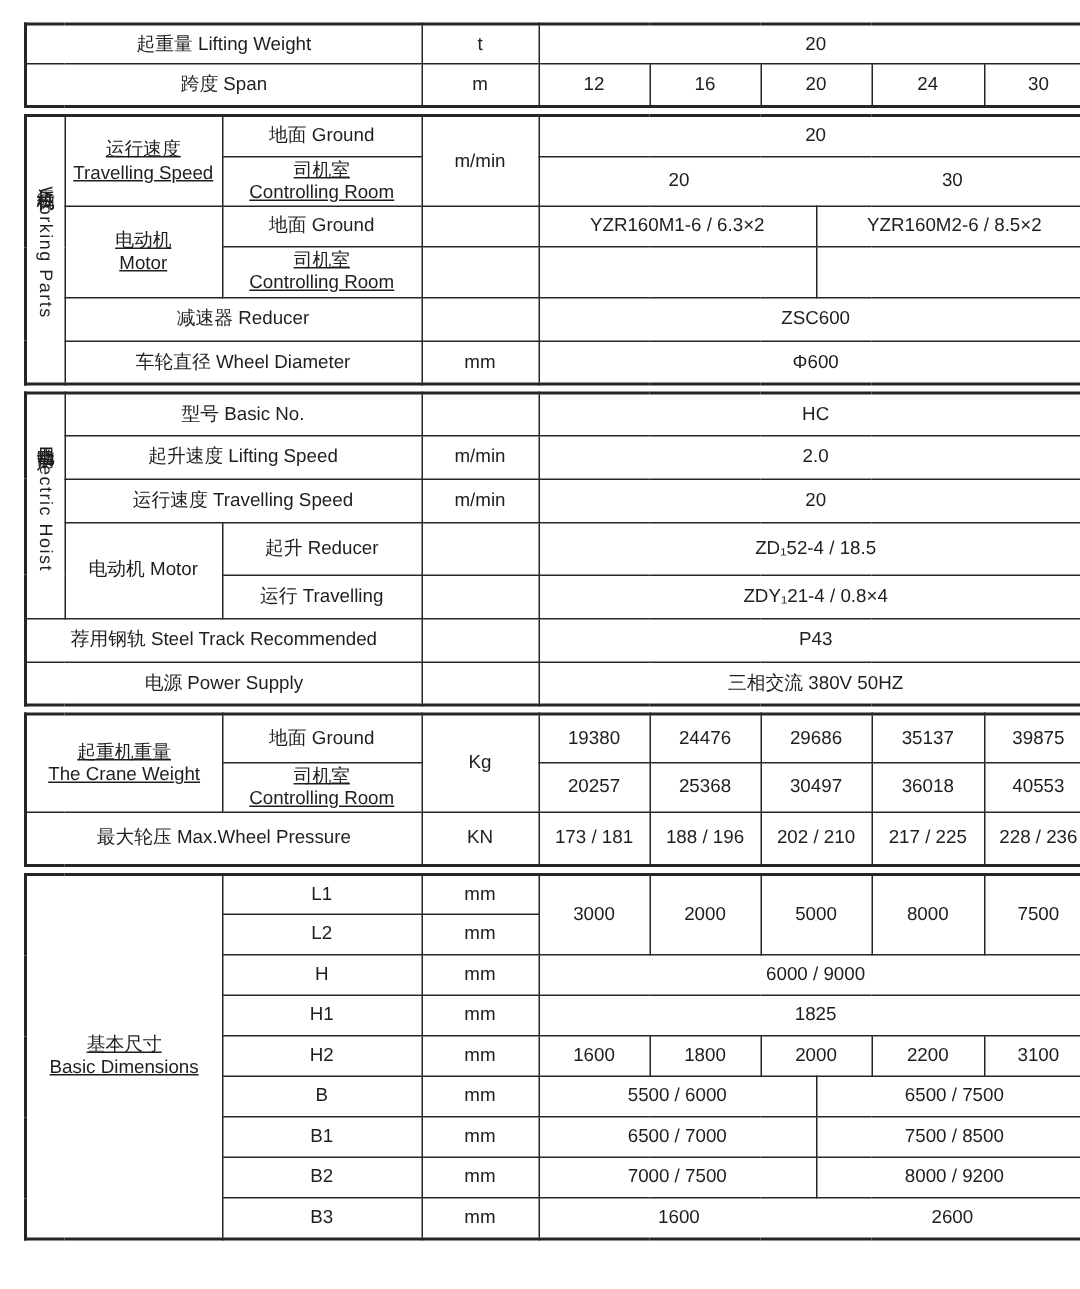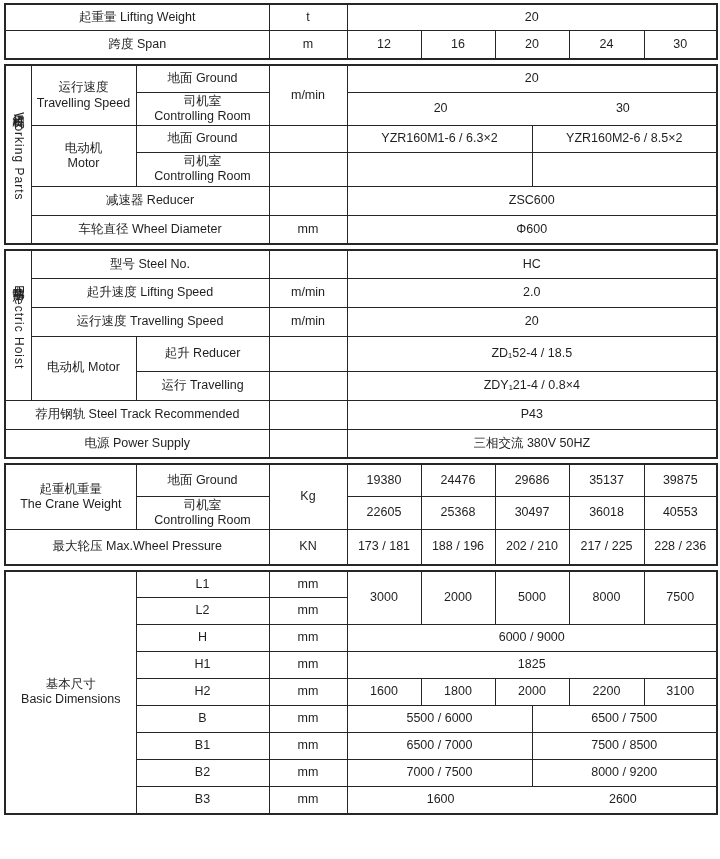--- a/index.html
+++ b/index.html
@@ -2,21 +2,21 @@
 <html><head>
 <meta charset="utf-8">
 <style>
   html,body{margin:0;padding:0;background:#ffffff;}
   body{
     width:720px;height:859px;
     font-family:"Liberation Sans","DejaVu Sans",sans-serif;
     color:#1f1f1f;
     -webkit-font-smoothing:antialiased;
   }
-  .wrap{padding:3px 4px 0 4px;}
+  .wrap{padding:3px 4px 0 16px;margin-top:12px;}
   table.spec{
     border-collapse:collapse;
     table-layout:fixed;
     width:712px;
     margin:0 0 4px 0;
     border:2px solid #262626;
   }
   table.spec td{
     border:1.5px solid #262626;
     text-align:center;
@@ -29,21 +29,21 @@
   }
   td.side{padding:0;}
   td.side .vtxt{
     display:inline-block;
     writing-mode:vertical-rl;
     text-orientation:mixed;
     letter-spacing:1px;
     font-size:12px;
     white-space:nowrap;
   }
-  .blk{display:block;}
+  .blk{display:block;text-decoration:underline;}
   .split{display:flex;width:100%;}
   .split span{flex:1 1 50%;text-align:center;}
   tr.h26{height:26px}
   tr.h27{height:27px}
   tr.h28{height:28px}
   tr.h29{height:29px}
   tr.h31{height:31px}
   tr.h32{height:32px}
   tr.h35{height:35px}
 </style>
@@ -160,21 +160,21 @@
       <col style="width:74px">
         <col style="width:74px">
         <col style="width:37px">
         <col style="width:37px">
       <col style="width:75px">
         <col style="width:73px">
     </colgroup>
     <tbody>
         <tr class="h28">
       <td rowspan="5" class="side"><span class="vtxt">电动葫芦 Electric Hoist</span></td>
-      <td colspan="2">型号 Steel No.</td>
+      <td colspan="2">型号 Basic No.</td>
       <td></td>
       <td colspan="6">HC</td>
     </tr>
     <tr class="h29">
       <td colspan="2">起升速度 Lifting Speed</td>
       <td>m/min</td>
       <td colspan="6">2.0</td>
     </tr>
     <tr class="h29">
       <td colspan="2">运行速度 Travelling Speed</td>
@@ -230,21 +230,21 @@
       <td>24476</td>
       <td colspan="2">29686</td>
       <td>35137</td>
       <td>39875</td>
     </tr>
     <tr class="h32">
       <td>
         <span class="blk">司机室</span>
         <span class="blk">Controlling Room</span>
       </td>
-      <td>22605</td>
+      <td>20257</td>
       <td>25368</td>
       <td colspan="2">30497</td>
       <td>36018</td>
       <td>40553</td>
     </tr>
     <tr class="h35">
       <td colspan="3">最大轮压 Max.Wheel Pressure</td>
       <td>KN</td>
       <td>173 / 181</td>
       <td>188 / 196</td>

